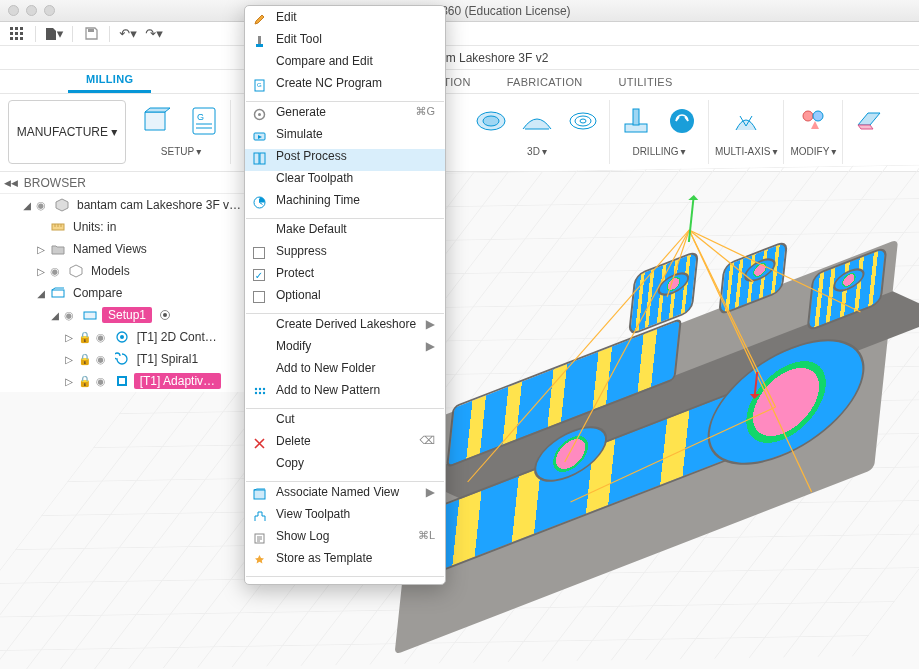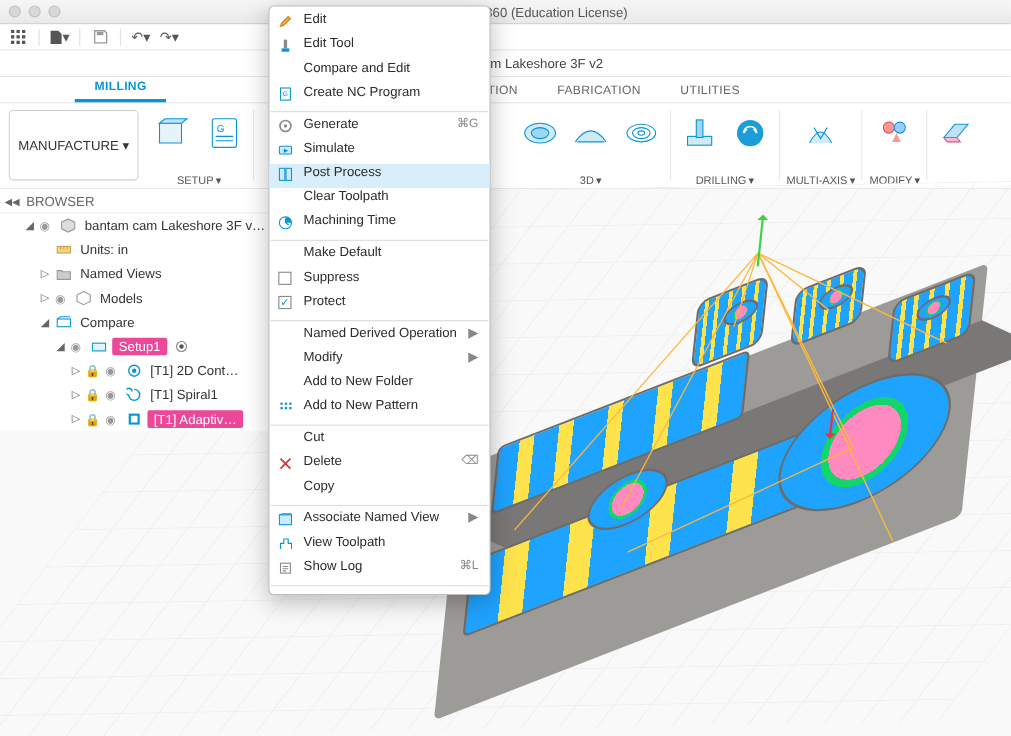--- a/index.html
+++ b/index.html
@@ -22,21 +22,21 @@
 
 
 .tabs { height:24px; display:flex; align-items:flex-end; padding-left:68px; border-bottom:1px solid #e6e6e6;}
 .tab { font-size:11px; letter-spacing:.3px; color:#666; padding:5px 18px; }
 .tab.active { color:#0696D7; border-bottom:3px solid #0696D7; font-weight:600;}
 
 
 .ribbon { height:78px; display:flex; align-items:flex-start; border-bottom:1px solid #e6e6e6; position:relative;}
 .rgroup { display:flex; flex-direction:column; align-items:center; padding:4px 6px 0 6px;}
 .rgroup .icons { display:flex; gap:6px; align-items:center; height:46px;}
-.rgroup .lbl { font-size:10px; color:#555; margin-top:14px; display:flex; align-items:center; gap:2px;}
+.rgroup .lbl { font-size:10px; color:#555; margin-top:2px; display:flex; align-items:center; gap:2px;}
 .ricon { width:40px; height:40px; display:flex; align-items:center; justify-content:center;}
 .manuf { width:118px; height:64px; margin:6px 6px 0 8px; border:1px solid #d0d0d0; border-radius:4px; display:flex; align-items:center; justify-content:center; font-size:12px; color:#333;}
 .vsep { width:1px; height:64px; background:#e8e8e8; margin-top:6px;}
 
 
 .viewport { position:absolute; left:0; right:0; top:172px; bottom:0; background:
   linear-gradient(#f9f9f9,#f9f9f9);
 }
 .grid { position:absolute; inset:0; background-image:
   linear-gradient(#eee 1px, transparent 1px),
@@ -488,24 +488,30 @@
         <span class="chk"></span>
       </span>
       <span class="mitxt">Suppress</span>
     </div>
     <div class="mi">
       <span class="mic">
         <span class="chk">✓</span>
       </span>
       <span class="mitxt">Protect</span>
     </div>
+    <div class="mi">
+      <span class="mic">
+        <span class="chk"></span>
+      </span>
+      <span class="mitxt">Optional</span>
+    </div>
     <div class="msep"></div>
     <div class="mi">
       <span class="mic"></span>
-      <span class="mitxt">Named Derived Operation</span>
+      <span class="mitxt">Create Derived Lakeshore</span>
       <span class="sub">▶</span>
     </div>
     <div class="mi">
       <span class="mic"></span>
       <span class="mitxt">Modify</span>
       <span class="sub">▶</span>
     </div>
     <div class="mi">
       <span class="mic"></span>
       <span class="mitxt">Add to New Folder</span>
@@ -563,14 +569,22 @@
     <div class="mi">
       <span class="mic">
         <svg width="13" height="13">
           <rect x="2" y="2" width="9" height="9" fill="#fff" stroke="#8a8a8a"></rect>
           <path d="M4 5h5M4 7h5M4 9h3" stroke="#8a8a8a"></path>
         </svg>
       </span>
       <span class="mitxt">Show Log</span>
       <span class="acc">⌘L</span>
     </div>
+    <div class="mi">
+      <span class="mic">
+        <svg width="13" height="13">
+          <path d="M6.5 1l1.5 3 3 .4-2.2 2 .6 3-2.9-1.6L3.6 9.4l.6-3L2 4.4 5 4z" fill="#f2a939"></path>
+        </svg>
+      </span>
+      <span class="mitxt">Store as Template</span>
+    </div>
     <div class="msep"></div>
   </div>
 
 </body></html>

